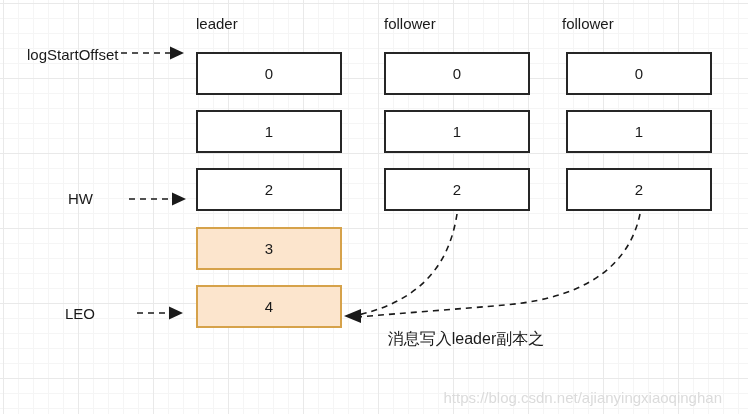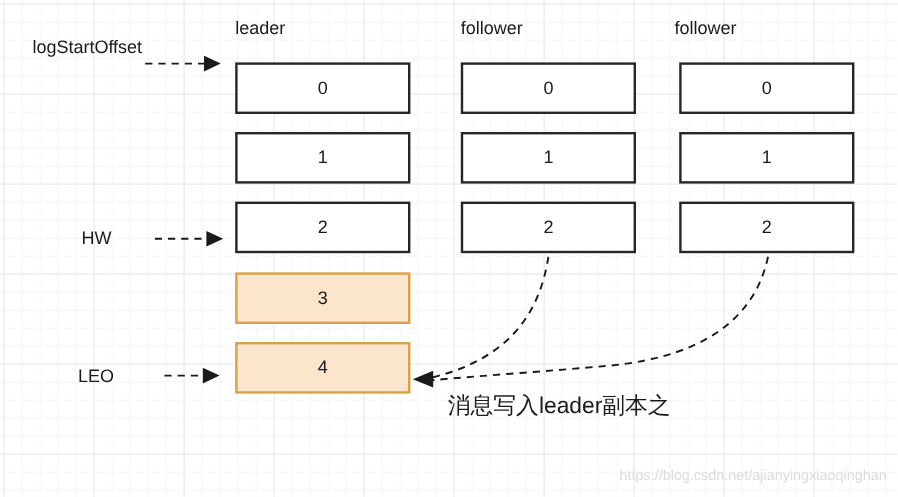--- a/index.html
+++ b/index.html
@@ -31,25 +31,25 @@
   }
   .cell.highlight{
     border:2px solid #d6a24a;
     background:#fce5cd;
   }
   .marker-label{
     position:absolute;font-size:15px;line-height:16px;white-space:nowrap;
   }
   .annotation{
     position:absolute;left:353px;top:328px;width:226px;
-    text-align:center;font-size:19px;line-height:21px;
+    text-align:center;font-size:16px;line-height:21px;
   }
   .watermark{
-    position:absolute;right:9px;top:389px;
-    font-size:12px;color:#dbdbdb;white-space:nowrap;
+    position:absolute;right:26px;top:389px;
+    font-size:15px;color:#dbdbdb;white-space:nowrap;
   }
   .dashed{stroke:#1a1a1a;stroke-width:1.6;fill:none;stroke-dasharray:6 5;}
   .arrowhead{fill:#1a1a1a;stroke:none;}
 </style>
 </head>
 <body>
 
 <div class="canvas">
 
   <svg class="overlay" viewBox="0 0 748 414">
@@ -79,21 +79,21 @@
   <div class="cell highlight" style="left:196px;top:285px">4</div>
 
   <div class="cell" style="left:384px;top:52px">0</div>
   <div class="cell" style="left:384px;top:110px">1</div>
   <div class="cell" style="left:384px;top:168px">2</div>
 
   <div class="cell" style="left:566px;top:52px">0</div>
   <div class="cell" style="left:566px;top:110px">1</div>
   <div class="cell" style="left:566px;top:168px">2</div>
 
-  <div class="marker-label" style="left:27px;top:32px">logStartOffset</div>
+  <div class="marker-label" style="left:27px;top:47px">logStartOffset</div>
   <div class="marker-label" style="left:68px;top:191px">HW</div>
   <div class="marker-label" style="left:65px;top:306px">LEO</div>
 
   <div class="annotation">
     <div>消息写入leader副本之</div>
   </div>
 
   <div class="watermark">https://blog.csdn.net/ajianyingxiaoqinghan</div>
 
 </div>

